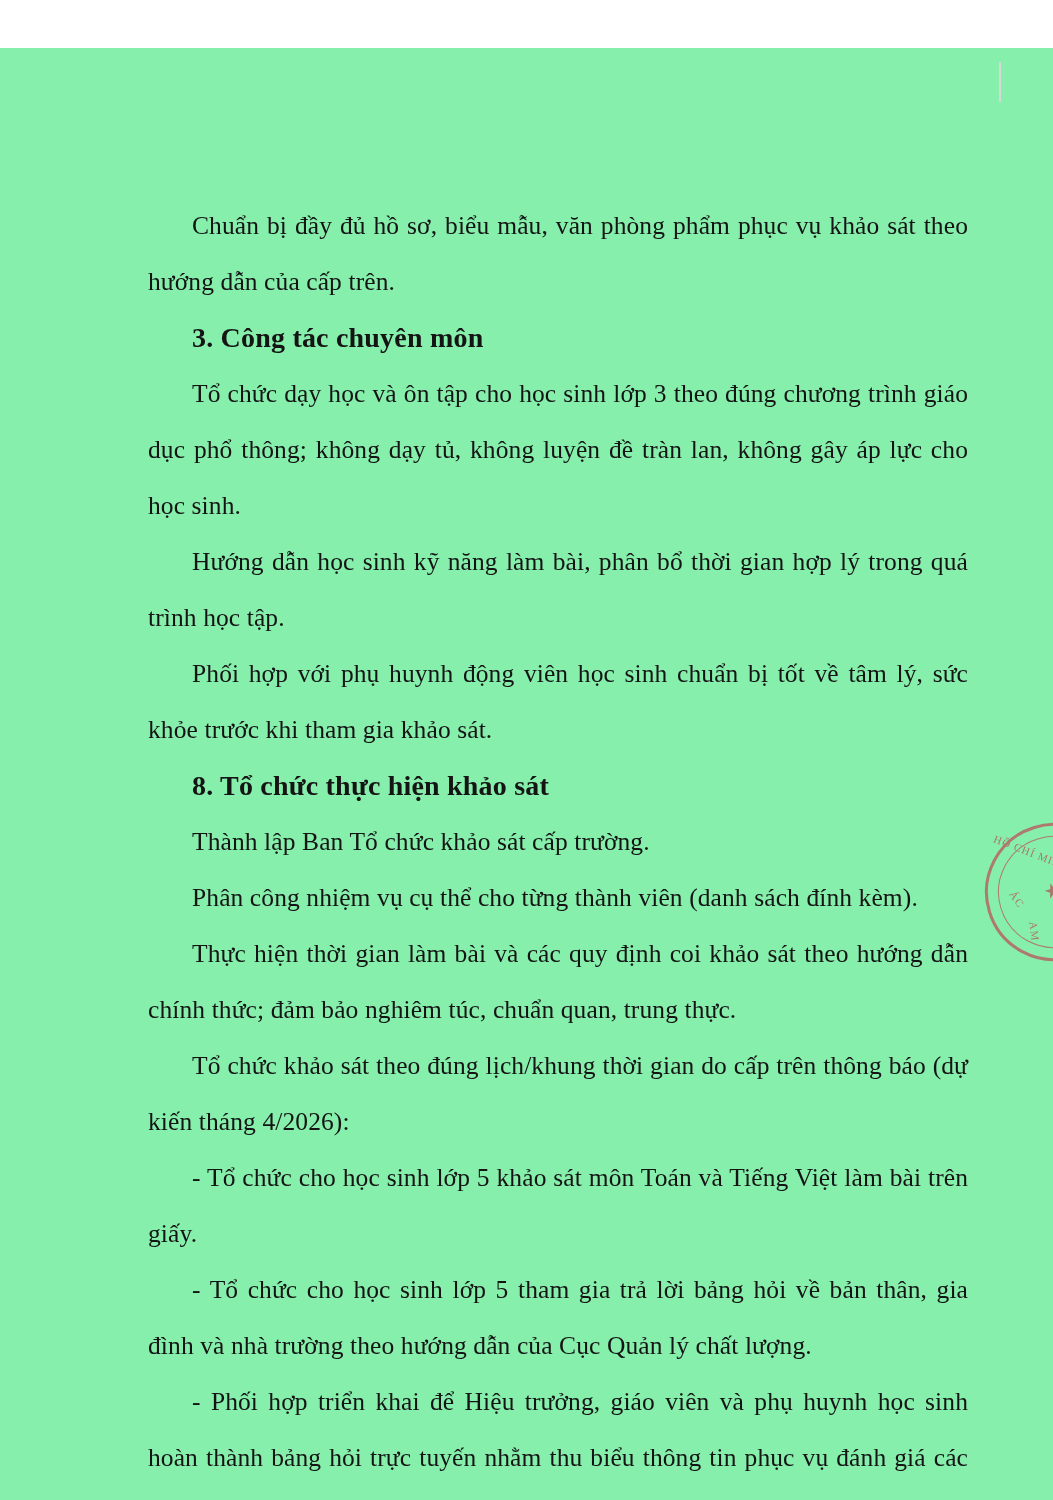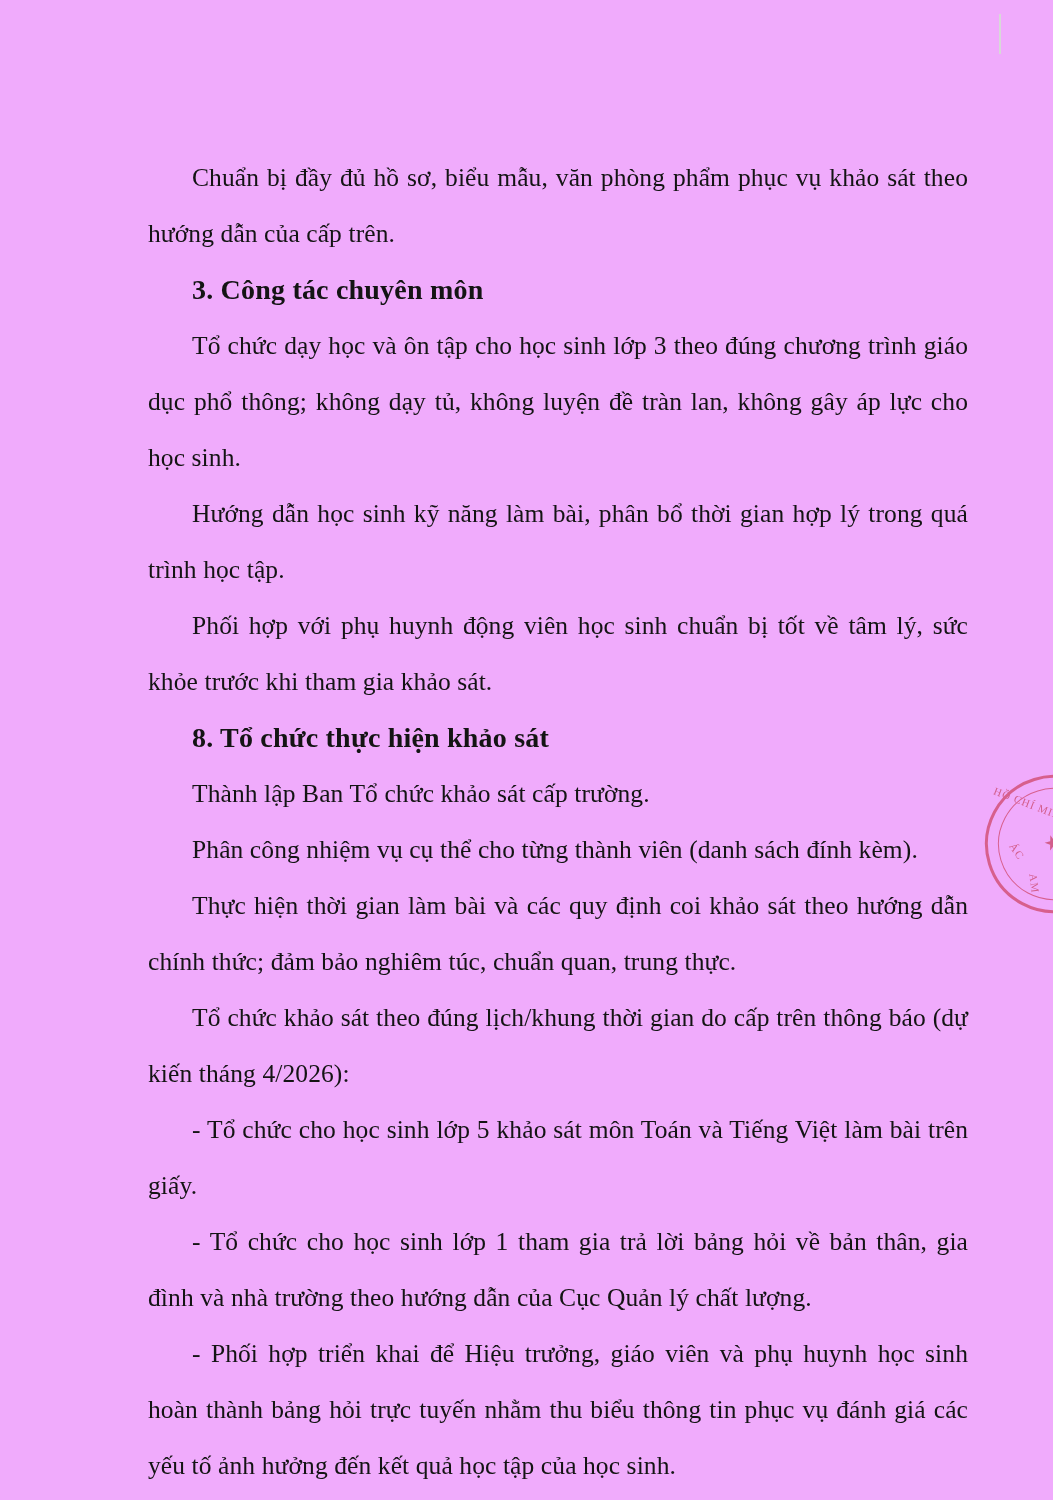--- a/index.html
+++ b/index.html
@@ -11,21 +11,22 @@
     width: 1053px;
     height: 1500px;
     position: relative;
     overflow: hidden;
     font-family: "Liberation Serif", serif;
     color: #141414;
   }
   .page {
     position: absolute;
     inset: 0;
-    background: #f0abfc;
+    background: #86efac;
+    margin-top: 48px;
   }
   .content {
     position: absolute;
     left: 148px;
     top: 150px;
     width: 820px;
   }
   p {
     margin: 0 0 0 0;
     font-size: 25.5px;
@@ -131,21 +132,21 @@
     <p class="indent">Thành lập Ban Tổ chức khảo sát cấp trường.</p>
 
     <p class="indent"><span>Phân công nhiệm vụ cụ thể cho từng thành viên </span><span class="italic">(danh sách đính kèm).</span></p>
 
     <p class="indent">Thực hiện thời gian làm bài và các quy định coi khảo sát theo hướng dẫn chính thức; đảm bảo nghiêm túc, chuẩn quan, trung thực.</p>
 
     <p class="indent">Tổ chức khảo sát theo đúng lịch/khung thời gian do cấp trên thông báo (dự kiến tháng 4/2026):</p>
 
     <p class="dash">- Tổ chức cho học sinh lớp 5 khảo sát môn Toán và Tiếng Việt làm bài trên giấy.</p>
 
-    <p class="dash">- Tổ chức cho học sinh lớp 1 tham gia trả lời bảng hỏi về bản thân, gia đình và nhà trường theo hướng dẫn của Cục Quản lý chất lượng.</p>
+    <p class="dash">- Tổ chức cho học sinh lớp 5 tham gia trả lời bảng hỏi về bản thân, gia đình và nhà trường theo hướng dẫn của Cục Quản lý chất lượng.</p>
 
     <p class="dash">- Phối hợp triển khai để Hiệu trưởng, giáo viên và phụ huynh học sinh hoàn thành bảng hỏi trực tuyến nhằm thu biểu thông tin phục vụ đánh giá các yếu tố ảnh hưởng đến kết quả học tập của học sinh.</p>
 
     <p class="heading">5. Chế độ thông tin, báo cáo</p>
 
   </div>
 
   <div class="seal">
     <div class="seal-text">
       <span class="seal-t1">HỒ CHÍ MINH</span>

